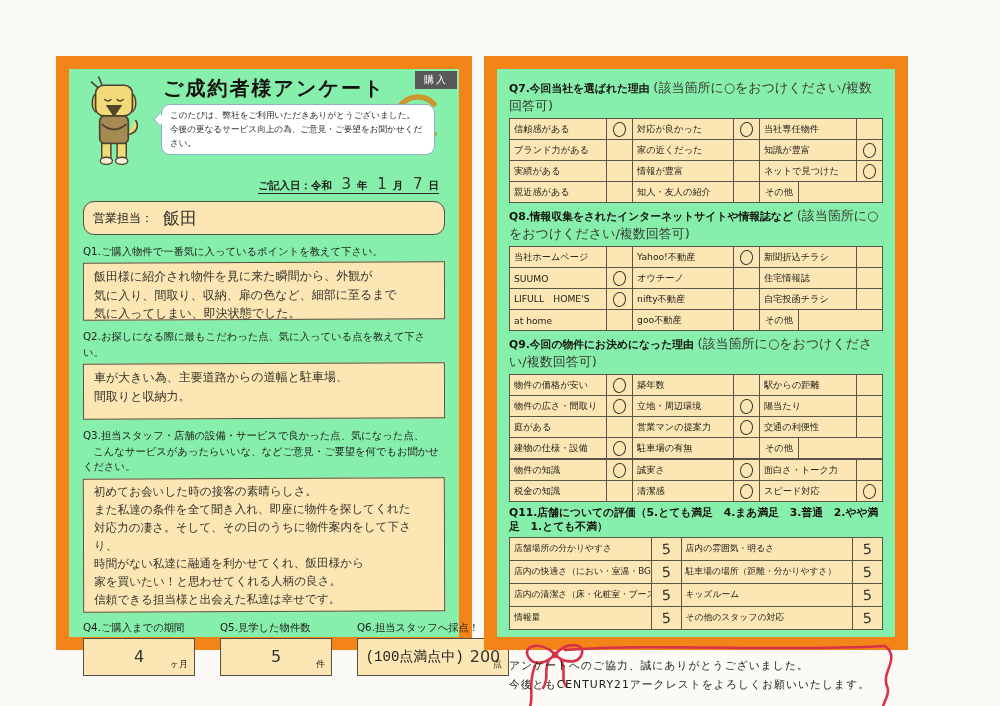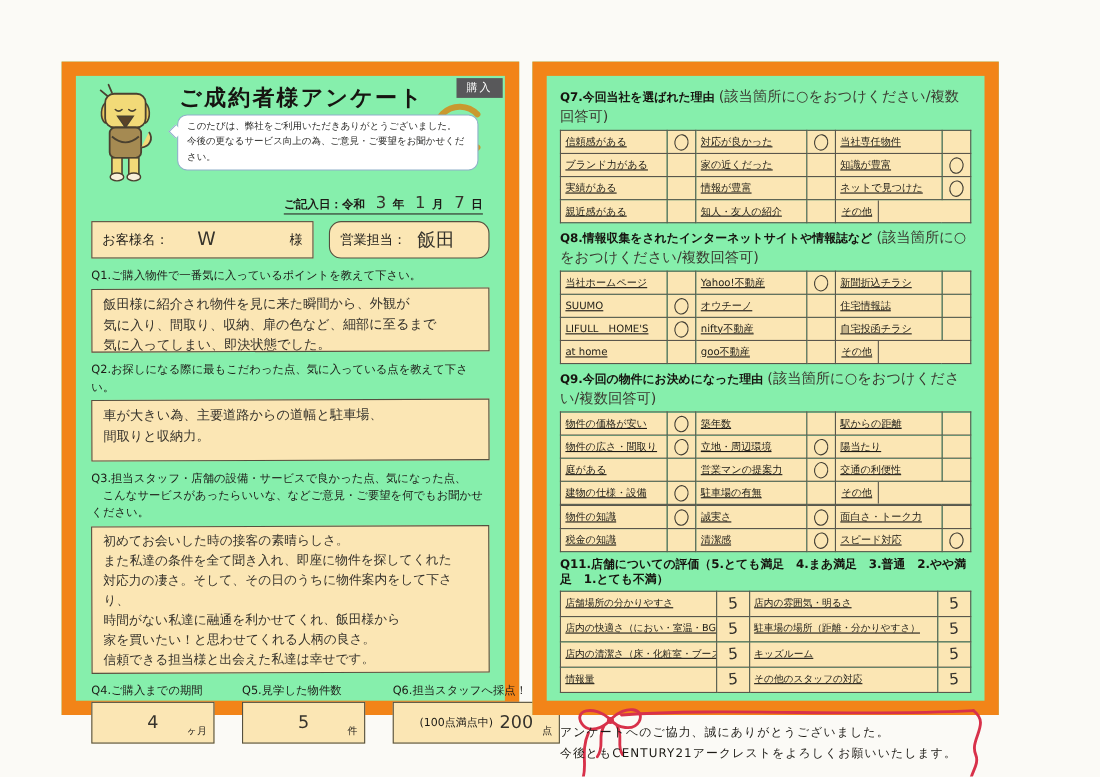--- a/index.html
+++ b/index.html
@@ -67,27 +67,27 @@
   .bottom-group{display:flex;flex-direction:column;}
   .bottom-label{font-size:10.3px;margin-bottom:3px;}
   .bottom-box{
     background:#fbe6b4;border:1.3px solid #55503f;height:38px;box-sizing:border-box;
     display:flex;align-items:center;justify-content:center;position:relative;
   }
   .box-q4,.box-q5{width:112px;}
   .box-q6{width:152px;}
   .bottom-hw{font-size:16px;}
   .unit{position:absolute;right:6px;bottom:4px;font-size:9px;}
-  .score-note{font-size:10px;margin-right:6px;}
+  .score-note{font-size:14px;margin-right:6px;font-family:Liberation Mono, monospace;}
 
   
   .rp-inner{position:relative;padding:6px 12px;height:100%;box-sizing:border-box;}
   .sec-title{font-size:10.8px;font-weight:bold;margin:4px 0 3px;color:#16140f;}
   .sec-note{font-size:13px;font-weight:normal;color:#3a382f;}
-  table.choice{width:100%;border-collapse:collapse;table-layout:fixed;text-decoration:underline;}
+  table.choice{width:100%;border-collapse:collapse;table-layout:fixed;}
   table.choice td{
     border:1px solid #5a564c;background:#fbe6b4;font-size:9.2px;
     padding:1px 4px;height:18px;overflow:hidden;white-space:nowrap;color:#23211a;
   }
   td.mk{text-align:center;padding:1px 2px;}
   .circ{
     display:inline-block;width:11px;height:13px;border:1.5px solid #403d33;
     border-radius:50%;transform:rotate(10deg);vertical-align:middle;
   }
   .other-td{padding:0 !important;}
@@ -138,25 +138,20 @@
     <div class="date-line">
       <span class="u">
         <span>ご記入日：令和</span>
         <span class="hw hw-num">3</span><span>年</span>
         <span class="hw hw-num">1</span><span>月</span>
         <span class="hw hw-num">7</span><span>日</span>
       </span>
     </div>
 
     <div class="name-row">
-      <div class="field-box field-name">
-        <span class="field-label">お客様名：</span>
-        <span class="hw field-hw">W</span>
-        <span class="name-suffix">様</span>
-      </div>
       <div class="field-box field-agent">
         <span class="field-label">営業担当：</span>
         <span class="hw field-hw-agent">飯田</span>
       </div>
     </div>
 
     <div class="q-label">Q1.ご購入物件で一番気に入っているポイントを教えて下さい。</div>
     <div class="ans ans-q1 hw">飯田様に紹介され物件を見に来た瞬間から、外観が
 気に入り、間取り、収納、扉の色など、細部に至るまで
 気に入ってしまい、即決状態でした。</div>

